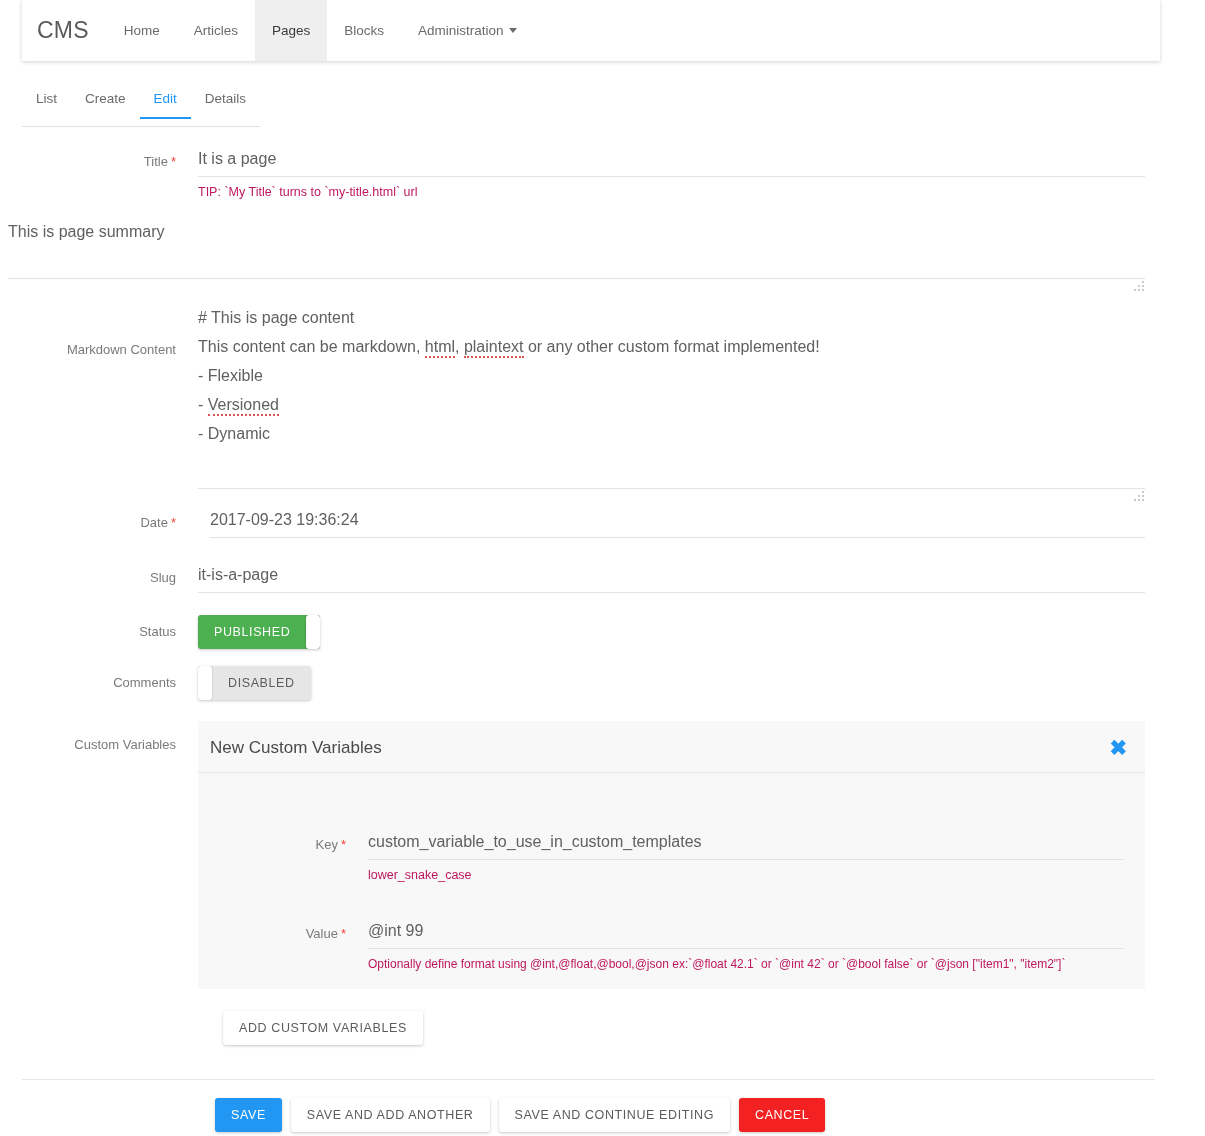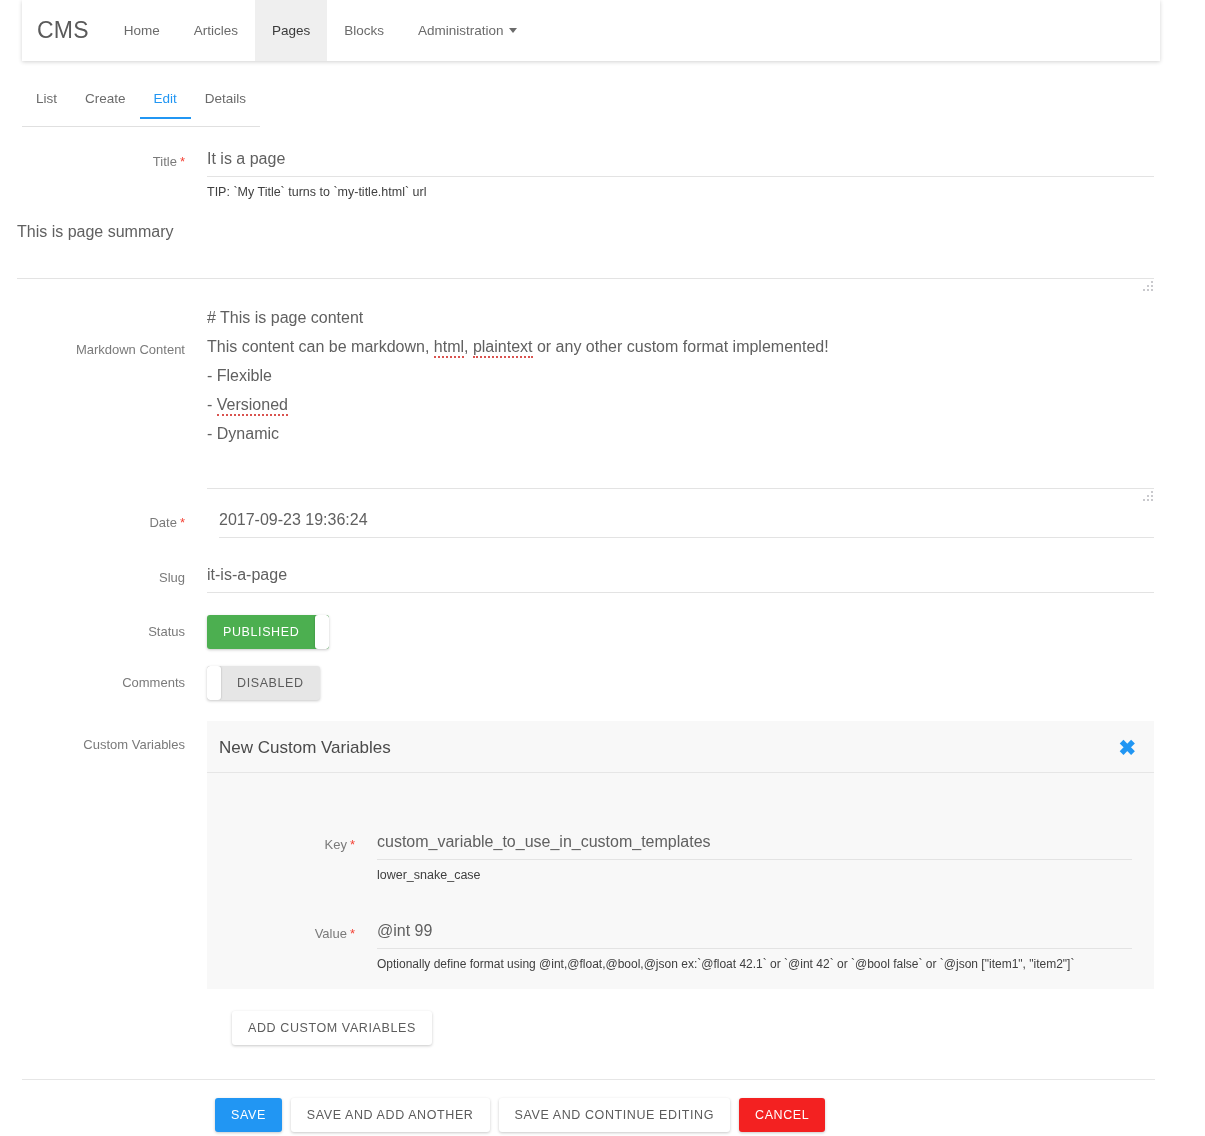--- a/index.html
+++ b/index.html
@@ -59,21 +59,21 @@
     padding: 0 14px 11px 14px;
     font-size: 13.5px;
     color: #6b6b6b;
     cursor: pointer;
     position: relative;
     top: 1px;
   }
   .tab.active { color: #2196f3; border-bottom: 2px solid #2196f3; }
 
   
-  .form { position: absolute; left: 17px; top: 150px; width: 1182px; }
+  .form { position: absolute; left: 8px; top: 150px; width: 1182px; }
   .row { display: flex; position: relative; }
   .label {
     width: 190px;
     text-align: right;
     padding-right: 22px;
     font-size: 13px;
     color: #7a7a7a;
     flex: none;
     padding-top: 4px;
   }
@@ -87,21 +87,21 @@
     font-family: "Liberation Sans", sans-serif;
     font-size: 16px;
     color: #606060;
     background: transparent;
     padding: 0 0 8px 0;
     outline: none;
     display: block;
   }
   .help {
     font-size: 12.5px;
-    color: #404040;
+    color: #be185d;
     padding-top: 8px;
   }
   .ta {
     width: 100%;
     border: none;
     border-bottom: 1px solid #e3e3e3;
     font-family: "Liberation Sans", sans-serif;
     font-size: 16px;
     line-height: 29px;
     color: #606060;

